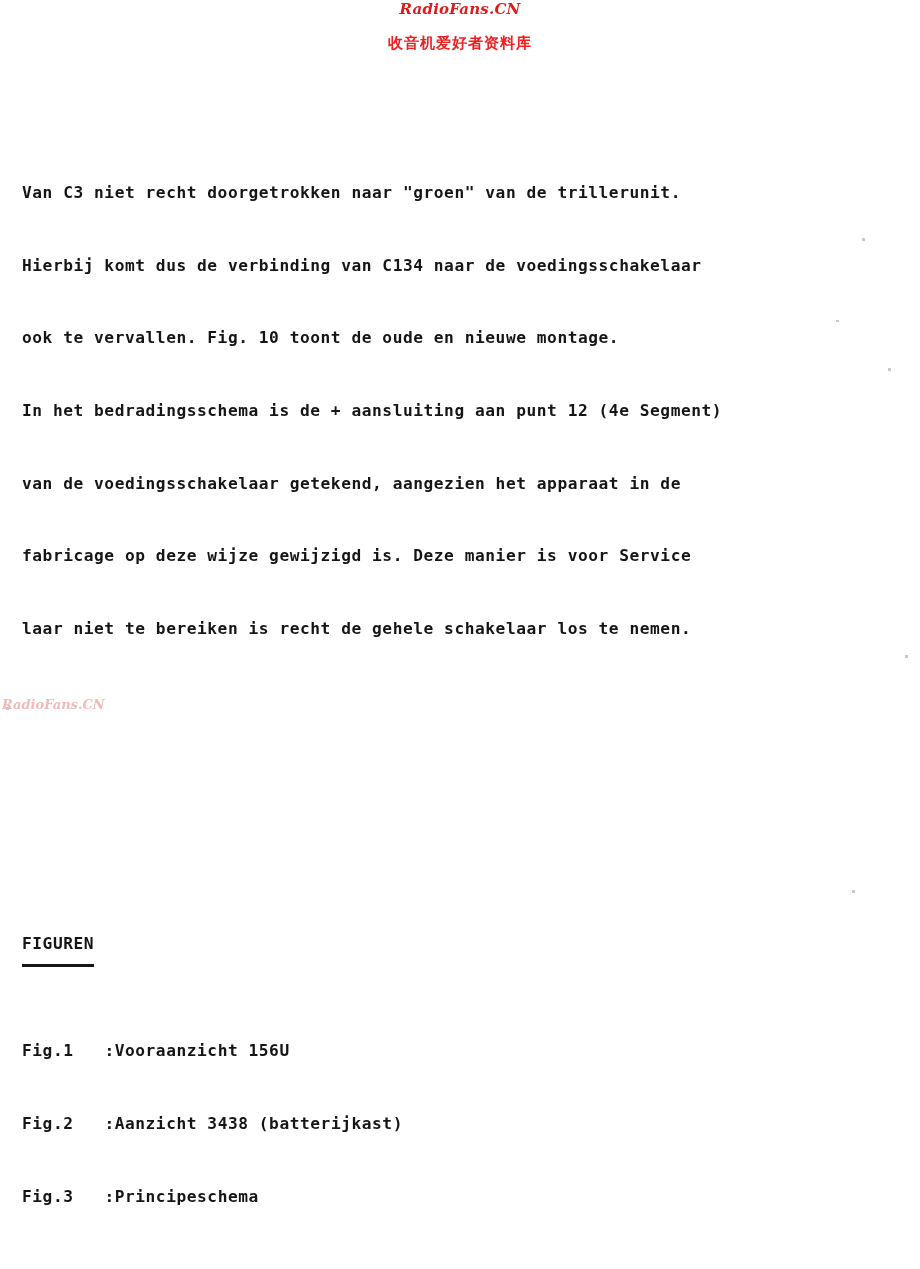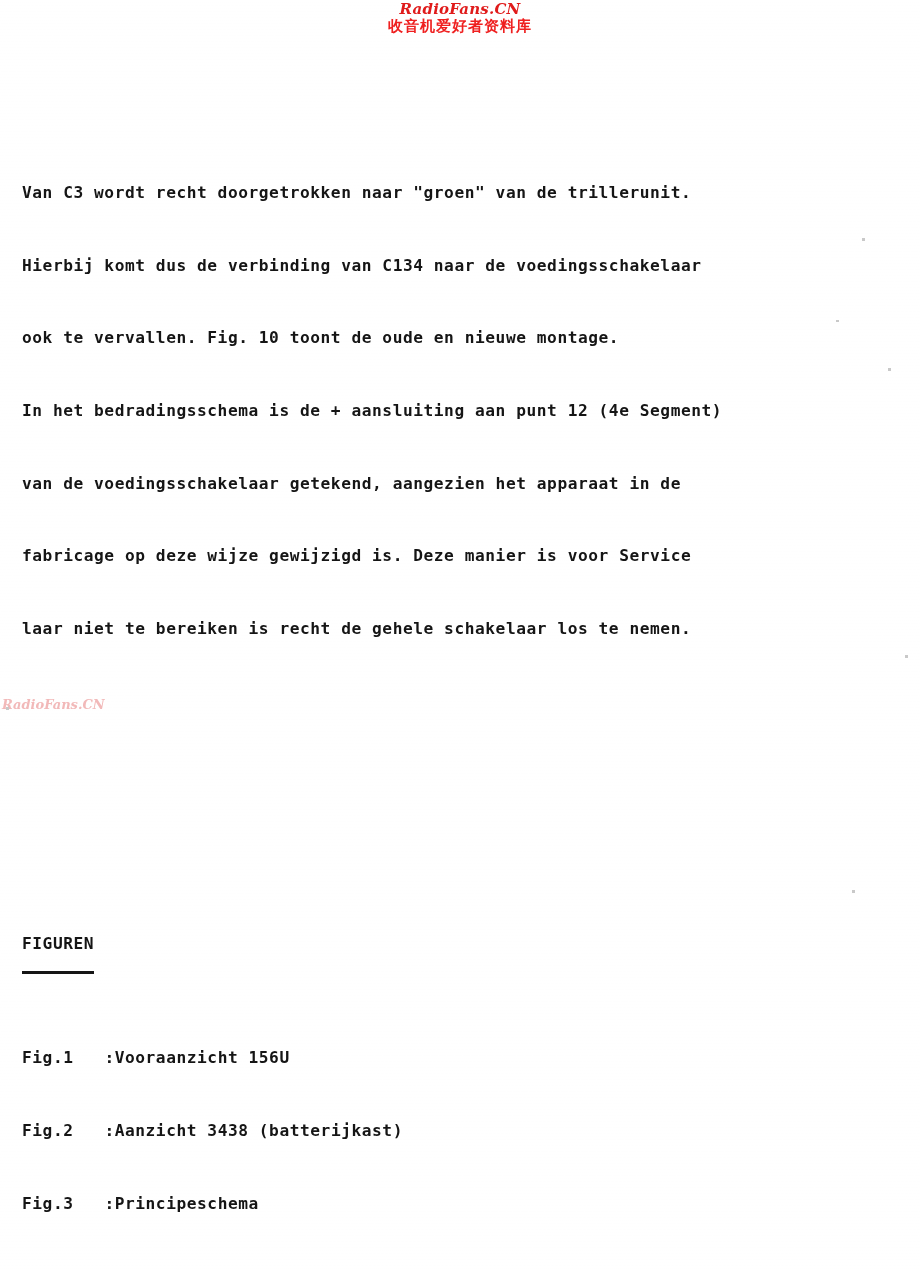--- a/index.html
+++ b/index.html
@@ -43,21 +43,21 @@
     color: #e01b1b;
     letter-spacing: 0.2px;
   }
   .wm-top .wm-line2 {
     display: block;
     font-family: "DejaVu Sans", "Liberation Sans", sans-serif;
     font-weight: bold;
     font-size: 15px;
     color: #ef2020;
     letter-spacing: 1px;
-    margin-top: 1px;
+    margin-top: 18px;
   }
 
   .wm-mid {
     position: absolute;
     left: 150px;
     top: 552px;
     width: 640px;
     z-index: 1;
     pointer-events: none;
     font-family: "DejaVu Sans", "Liberation Sans", sans-serif;
@@ -96,21 +96,21 @@
     white-space: pre;
     letter-spacing: 0.55px;
     -webkit-font-smoothing: none;
   }
 
   .ln { display: block; white-space: pre; min-height: 24.2px; }
   .blank { display: block; height: 24.2px; }
   .hd-section {
     display: inline-block;
     border-bottom: 3px solid #151515;
-    padding-bottom: 15px;
+    padding-bottom: 8px;
   }
 
   
   #grain {
     position: absolute;
     inset: 0;
     z-index: 6;
     pointer-events: none;
     opacity: 0.05;
     background-image:
@@ -141,21 +141,21 @@
     <span class="wm-line2">收音机爱好者资料库</span>
   </div>
 
 
   <div class="wm-left">RadioFans.CN</div>
 
   <div id="typed">
 
     
     <div>
-      <span class="ln">Van C3 wordt recht doorgetrokken naar "groen" van de trillerunit.</span>
+      <span class="ln">Van C3 niet recht doorgetrokken naar "groen" van de trillerunit.</span>
       <span class="ln">Hierbij komt dus de verbinding van C134 naar de voedingsschakelaar</span>
       <span class="ln">ook te vervallen. Fig. 10 toont de oude en nieuwe montage.</span>
       <span class="ln">In het bedradingsschema is de + aansluiting aan punt 12 (4e Segment)</span>
       <span class="ln">van de voedingsschakelaar getekend, aangezien het apparaat in de</span>
       <span class="ln">fabricage op deze wijze gewijzigd is. Deze manier is voor Service</span>
       <span class="ln">laar niet te bereiken is recht de gehele schakelaar los te nemen.</span>
     </div>
 
     <span class="blank"></span>
 

